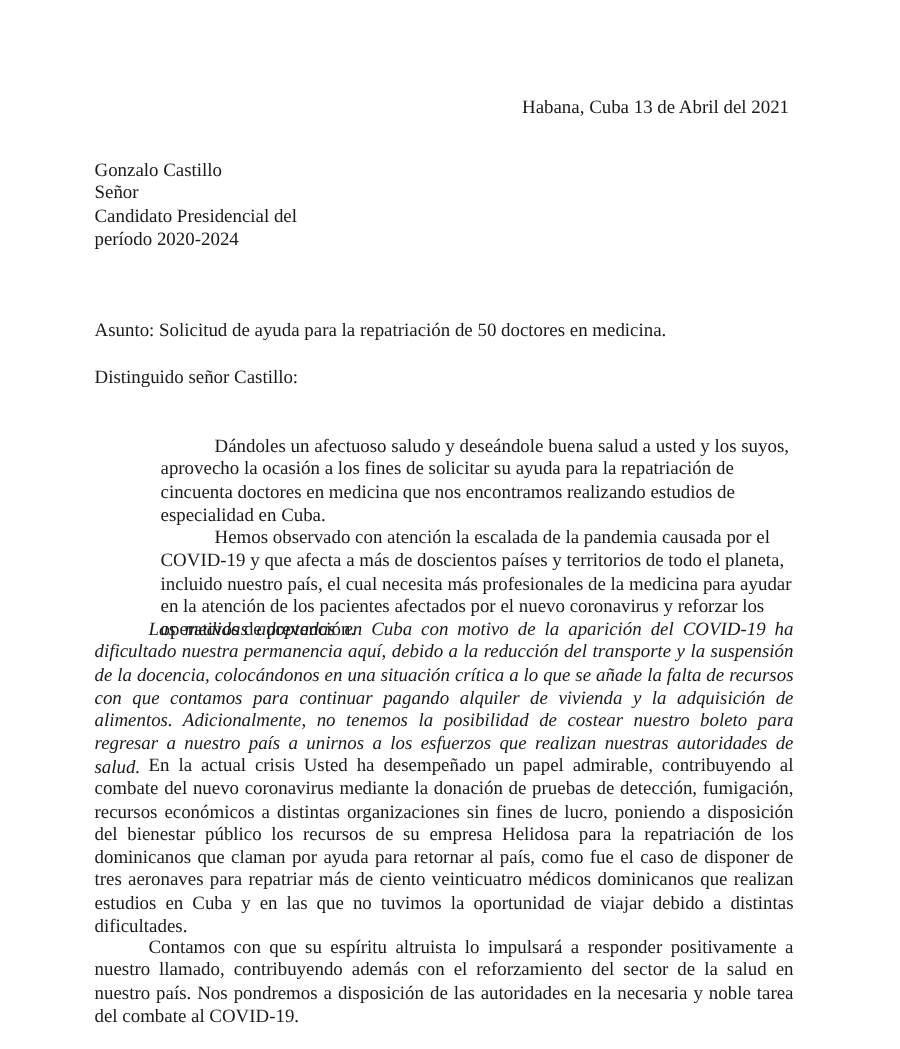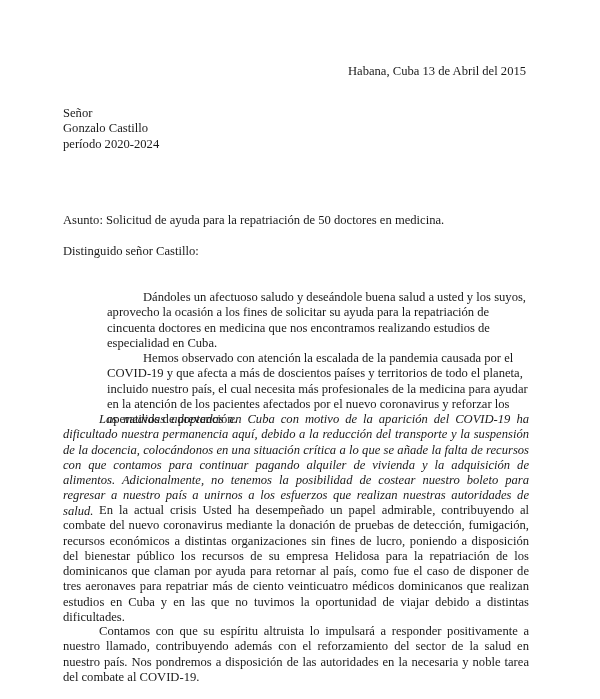--- a/index.html
+++ b/index.html
@@ -25,25 +25,26 @@
   .p4 { top: 503px; }
   .p5 { top: 624px; }
   .justify p { text-align: justify; }
   .left p { text-align: left; margin-left: 44px; }
 </style>
 </head>
 <body>
 
 <div class="page">
 
-  <div class="date">Habana, Cuba 13 de Abril del 2015</div>
+  <div class="date">Habana, Cuba 13 de Abril del 2021</div>
 
   <div class="addressee">
+    <div>Gonzalo Castillo</div>
     <div>Señor</div>
-    <div>Gonzalo Castillo</div>
+    <div>Candidato Presidencial del</div>
     <div>período 2020-2024</div>
   </div>
 
   <div class="subject">
     <div>Asunto: Solicitud de ayuda para la repatriación de 50 doctores en medicina.</div>
   </div>
 
   <div class="salutation">Distinguido señor Castillo:</div>
 
   <div class="body left p1">

